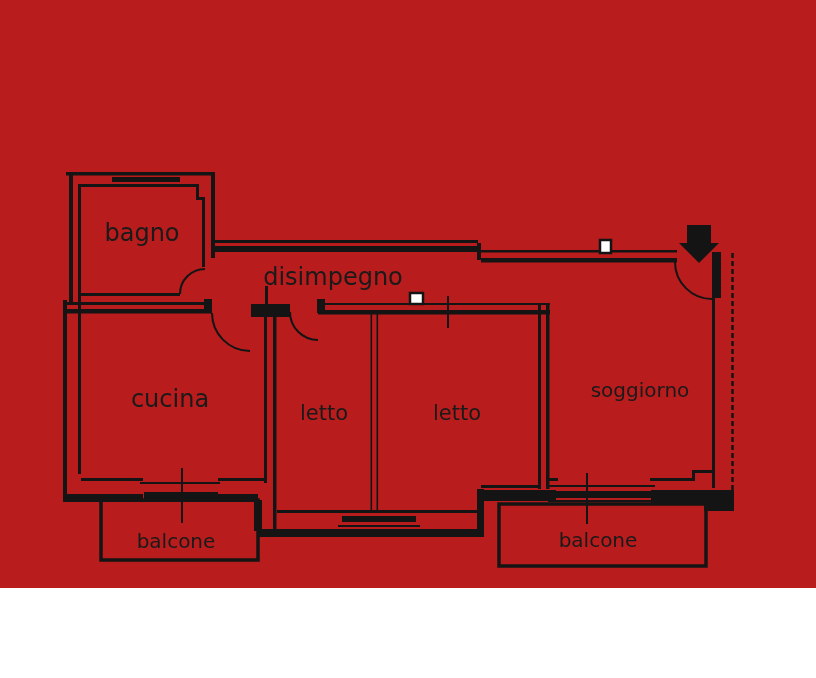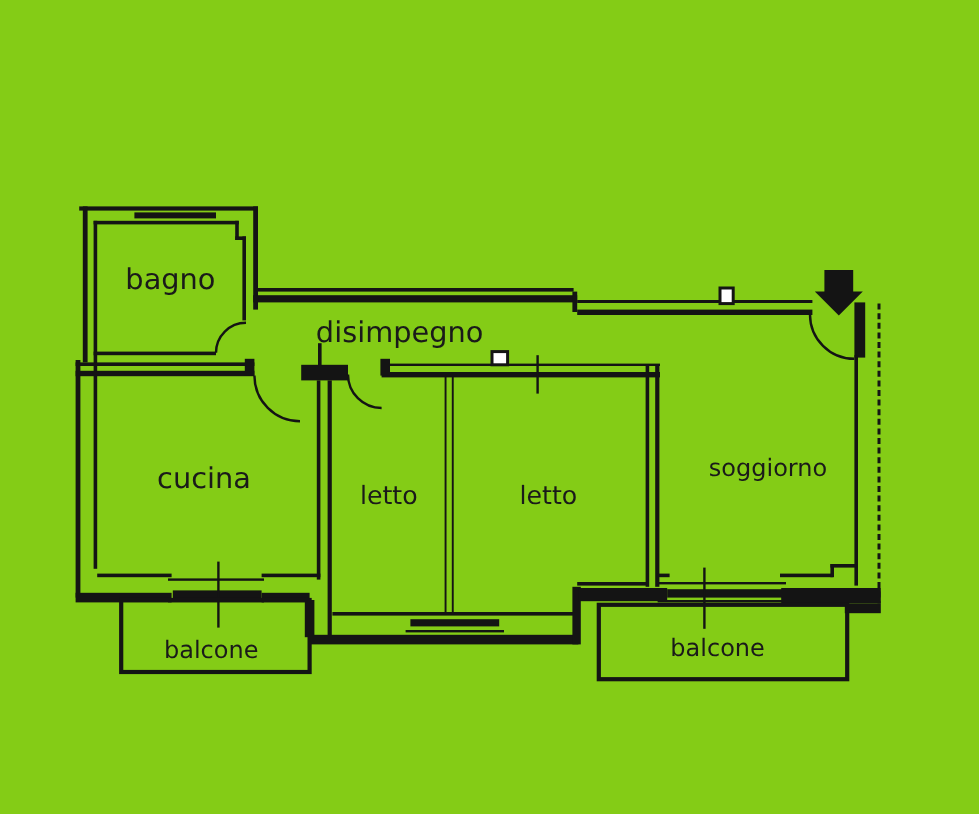--- a/index.html
+++ b/index.html
@@ -1,16 +1,16 @@
 <!DOCTYPE html>
 <html><head>
 <meta charset="utf-8">
 <style>
   html,body{margin:0;padding:0;background:#ffffff;}
-  .stage{position:relative;width:816px;height:678px;background:#84cc16;overflow:hidden;}
+  .stage{position:relative;width:816px;height:588px;background:#b91c1c;overflow:hidden;}
   .stage svg{position:absolute;left:0;top:0;display:block;}
   .wall{fill:#141414;}
   .arcline{fill:none;stroke:#141414;stroke-width:2;}
   .bumpbox{fill:#ffffff;stroke:#141414;stroke-width:2.5;}
   .balcony{fill:none;stroke:#141414;stroke-width:3.5;}
   .dashline{stroke:#141414;stroke-width:2.5;stroke-dasharray:5 3;fill:none;}
   .room-label{font-family:"DejaVu Sans","Liberation Sans",sans-serif;fill:#1a1a1a;text-anchor:middle;}
 </style>
 </head>
 <body>

